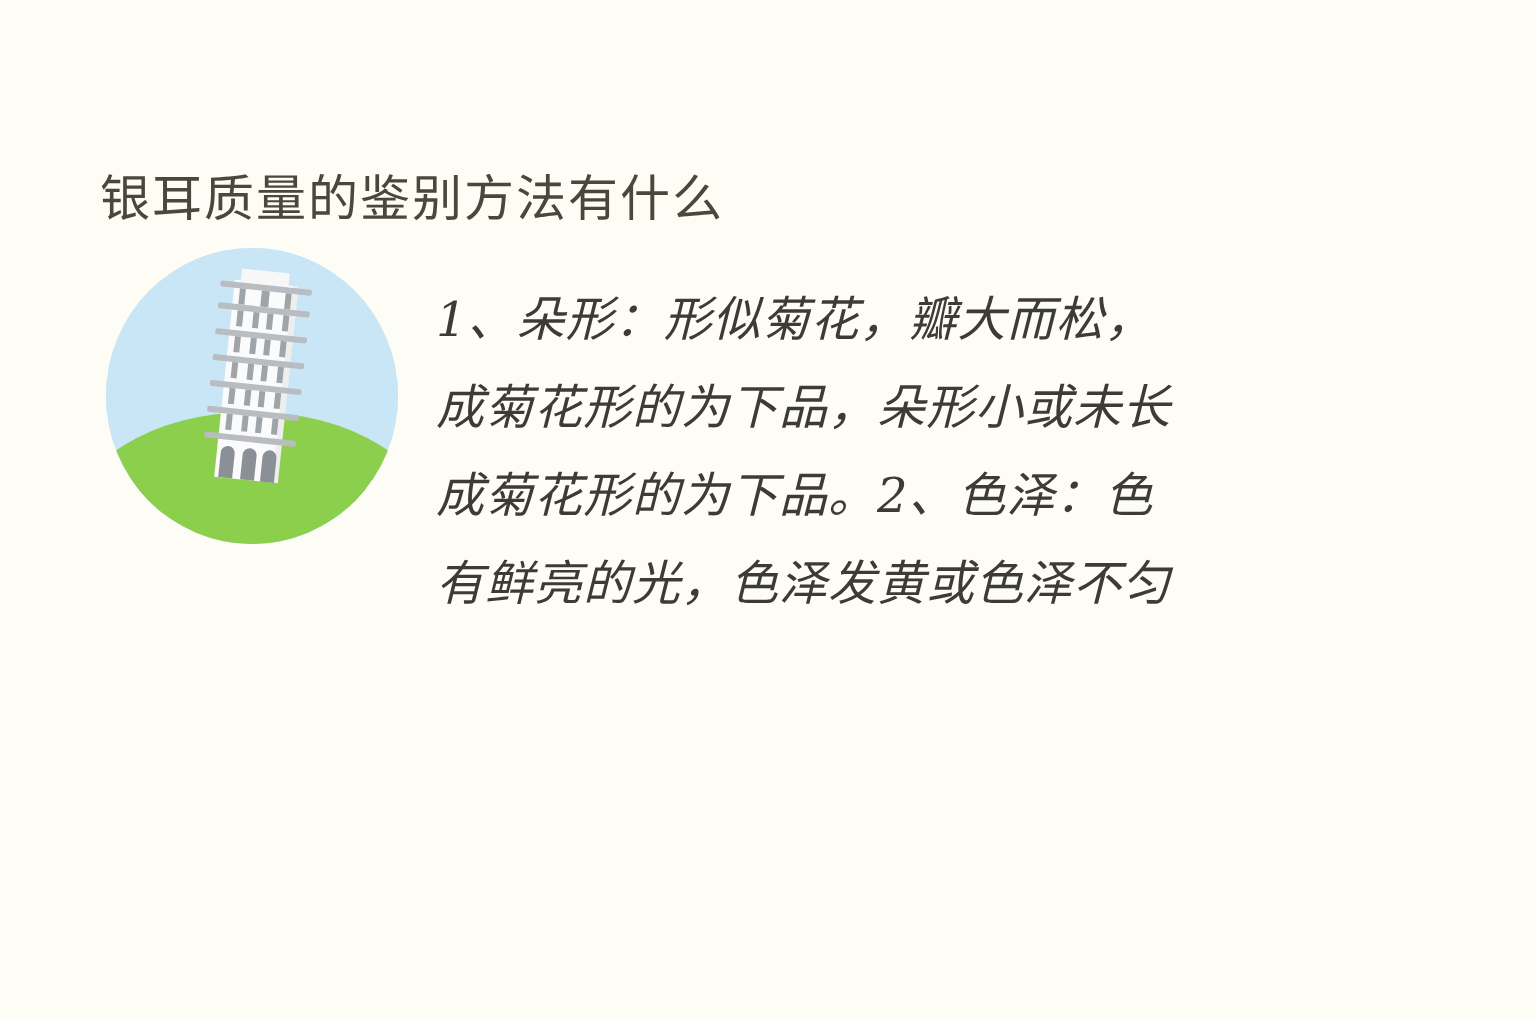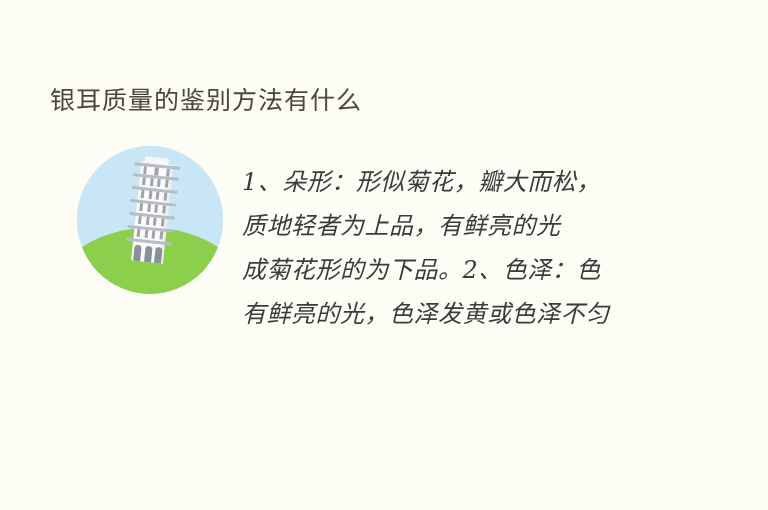--- a/index.html
+++ b/index.html
@@ -33,24 +33,23 @@
     letter-spacing: 1px;
     color: #4b473f;
     font-weight: 400;
     white-space: nowrap;
   }
 
   
   .content-row {
     position: absolute;
     left: 0;
-    top: 144px;
+    top: 122px;
     width: 608px;
     height: 260px;
-    margin-left: 24px;
   }
 
   
   .illustration {
     position: absolute;
     left: 53px;
     top: 2px;
     width: 146px;
     height: 148px;
     border-radius: 50%;
@@ -249,19 +248,19 @@
         <div class="arches">
           <i></i>
             <i></i>
             <i></i>
         </div>
       </div>
     </div>
 
     <div class="body-text">
       <div class="text-line">1、朵形：形似菊花，瓣大而松，</div>
-      <div class="text-line">质地轻者为上品，有鲜亮的光</div>
+      <div class="text-line">成菊花形的为下品，朵形小或未长</div>
       <div class="text-line">成菊花形的为下品。2、色泽：色</div>
       <div class="text-line">有鲜亮的光，色泽发黄或色泽不匀</div>
     </div>
 
   </div>
 </div>
 
 </body></html>

